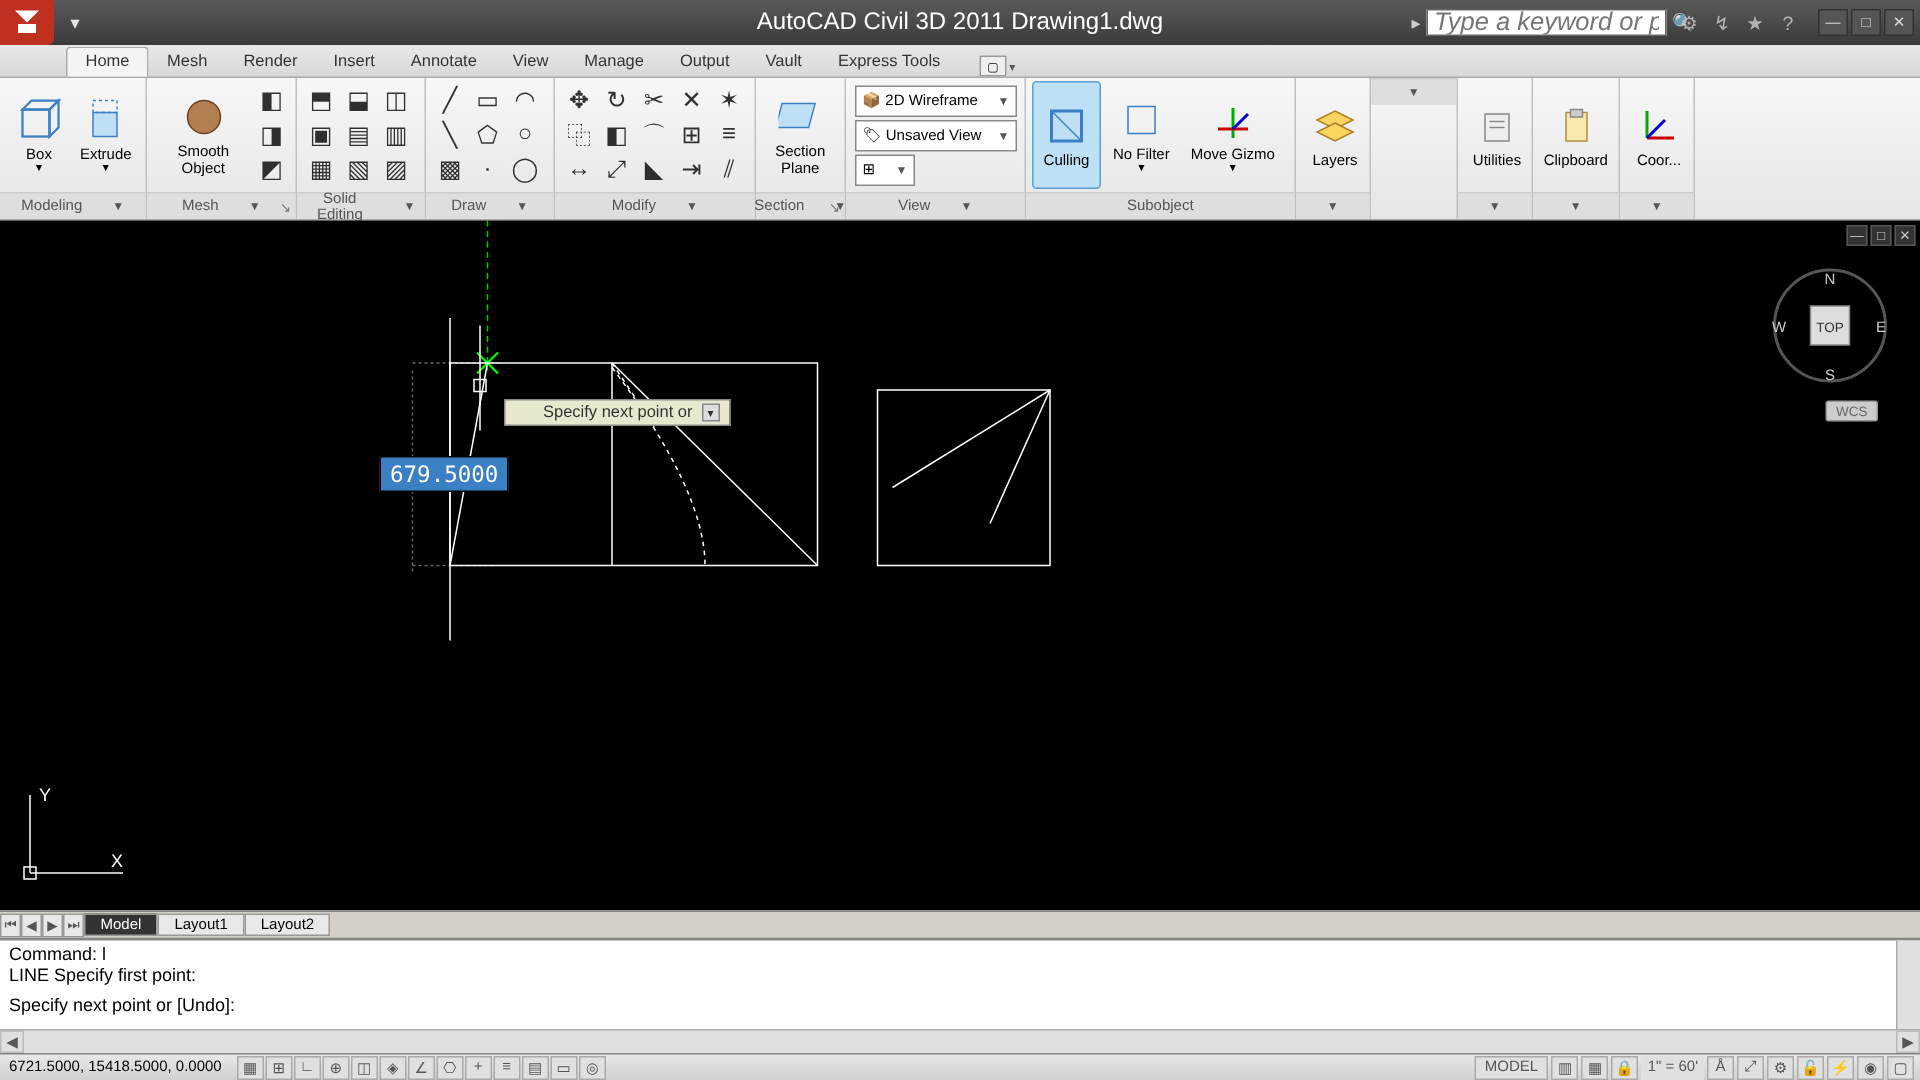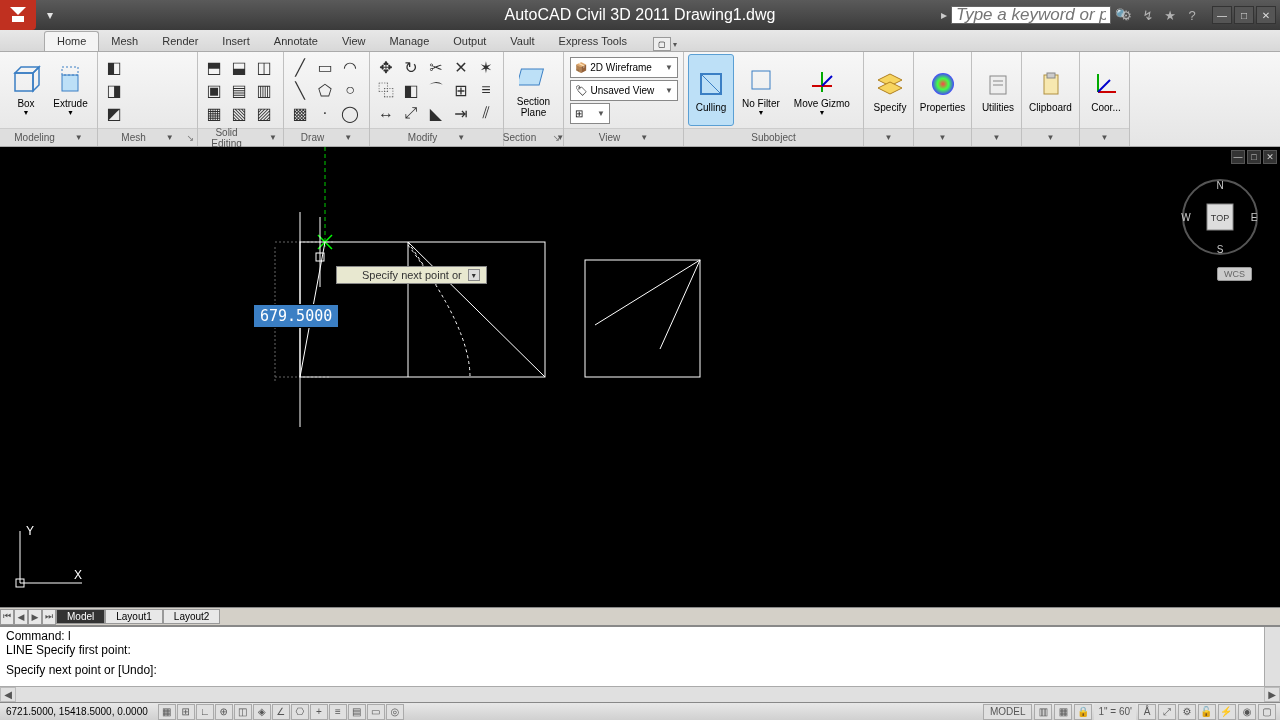--- a/index.html
+++ b/index.html
@@ -149,20 +149,28 @@
       </div>
     </div>
     <div class="panel-label">
         <span>Modeling</span>
         <span class="drop">▼</span>
       </div>
   </div>
 
   <div class="panel" style="width:100px">
     <div class="panel-body">
+      <div class="big-btn" style="min-width:54px">
+        <div class="ic">
+            <svg width="30" height="30">
+              <circle cx="15" cy="15" r="11" fill="#b08050" stroke="#704020"></circle>
+            </svg>
+          </div>
+        <span style="text-align:center;line-height:1.1">Smooth Object</span>
+      </div>
       <div class="grid3" style="--cols:1">
         <div class="cell">◧</div>
         <div class="cell">◨</div>
         <div class="cell">◩</div>
       </div>
     </div>
     <div class="panel-label">
         <span>Mesh</span>
         <span class="drop">▼</span>
         <span class="dlg">↘</span>
@@ -315,45 +323,28 @@
 
   <div class="panel" style="width:50px">
       <div class="panel-body">
         <div class="big-btn">
           <div class="ic">
             <svg width="28" height="28">
               <polygon points="14,4 26,10 14,16 2,10" fill="#f7d560" stroke="#b08020"></polygon>
               <polygon points="14,12 26,18 14,24 2,18" fill="#f7d560" stroke="#b08020"></polygon>
             </svg>
           </div>
-          <span>Specify</span>
+          <span>Layers</span>
         </div>
       </div>
       <div class="panel-label">
         <span class="drop">▼</span>
       </div>
     </div>
   <div class="panel" style="width:58px">
-      <div class="panel-body">
-        <div class="big-btn">
-          <div class="ic">
-            <svg width="28" height="28">
-              <circle cx="14" cy="14" r="11" fill="url(#g)"></circle>
-              <defs>
-                <radialGradient id="g">
-                  <stop offset="0" stop-color="#f44"></stop>
-                  <stop offset=".5" stop-color="#4f4"></stop>
-                  <stop offset="1" stop-color="#44f"></stop>
-                </radialGradient>
-              </defs>
-            </svg>
-          </div>
-          <span>Properties</span>
-        </div>
-      </div>
       <div class="panel-label">
         <span class="drop">▼</span>
       </div>
     </div>
   <div class="panel" style="width:50px">
       <div class="panel-body">
         <div class="big-btn">
           <div class="ic">
             <svg width="28" height="28">
               <rect x="6" y="6" width="16" height="18" fill="#eee" stroke="#888"></rect>

